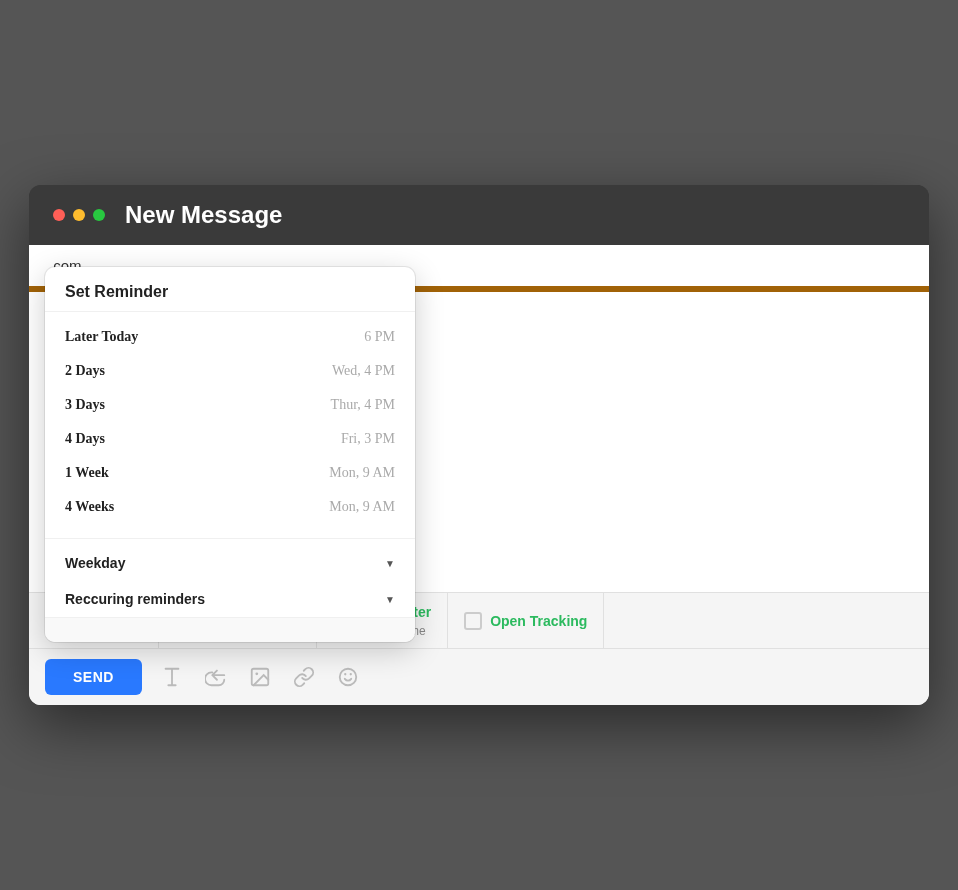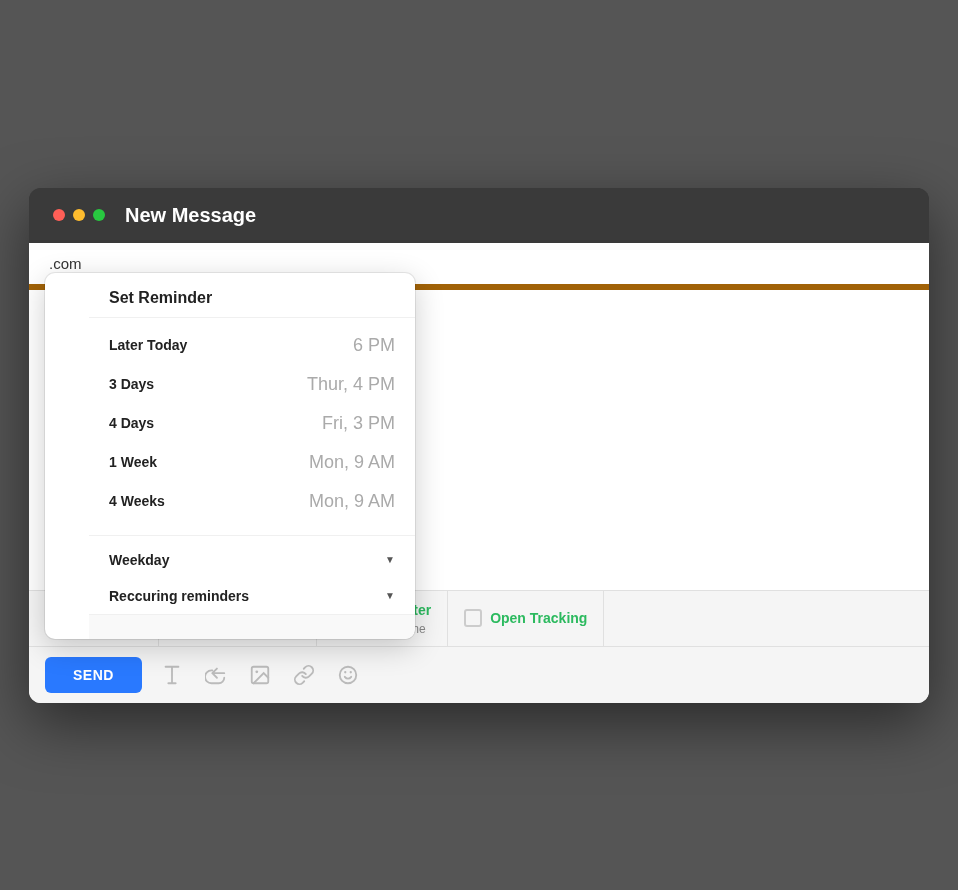--- a/index.html
+++ b/index.html
@@ -25,21 +25,21 @@
 
     .title-bar {
       background: #3a3a3a;
       padding: 16px 24px;
       display: flex;
       align-items: center;
     }
 
     .title-bar-title {
       color: #ffffff;
-      font-size: 20px;
+      font-size: 24px;
       font-weight: 600;
       margin-left: 8px;
     }
 
     .window-controls {
       display: flex;
       gap: 8px;
       margin-right: 12px;
     }
 
@@ -73,60 +73,60 @@
       min-height: 300px;
     }
 
     .email-body p {
       margin-bottom: 16px;
     }
 
     
     .reminder-popup {
       position: absolute;
-      top: 30px;
+      top: 22px;
       left: 16px;
       width: 370px;
       background: #ffffff;
       border-radius: 10px;
       box-shadow: 0 8px 30px rgba(0,0,0,0.2), 0 0 0 1px rgba(0,0,0,0.08);
       z-index: 100;
       overflow: hidden;
-      padding-left: 44px;
     }
 
     .popup-title {
       font-size: 16px;
       font-weight: 700;
       color: #222;
       padding: 16px 20px 10px 20px;
       border-bottom: 1px solid #f0f0f0;
     }
 
     .reminder-list {
       padding: 8px 0;
+      font-family: Liberation Serif, serif;
     }
 
     .reminder-item {
       display: flex;
       justify-content: space-between;
       align-items: center;
       padding: 9px 20px;
       cursor: pointer;
       transition: background 0.1s;
     }
 
     .reminder-label {
       font-size: 14px;
       font-weight: 600;
       color: #222;
     }
 
     .reminder-time {
-      font-size: 18px;
+      font-size: 14px;
       color: #aaa;
       font-weight: 400;
     }
 
     .divider {
       height: 1px;
       background: #f0f0f0;
       margin: 6px 0;
     }
 
@@ -279,20 +279,24 @@
   <div class="content-area">
 
     <div class="reminder-popup">
       <div class="popup-title">Set Reminder</div>
 
       <div class="reminder-list">
 
       <div class="reminder-item">
       <span class="reminder-label">Later Today</span>
       <span class="reminder-time">6 PM</span>
+    </div>
+          <div class="reminder-item">
+      <span class="reminder-label">2 Days</span>
+      <span class="reminder-time">Wed, 4 PM</span>
     </div>
           <div class="reminder-item">
       <span class="reminder-label">3 Days</span>
       <span class="reminder-time">Thur, 4 PM</span>
     </div>
           <div class="reminder-item">
       <span class="reminder-label">4 Days</span>
       <span class="reminder-time">Fri, 3 PM</span>
     </div>
           <div class="reminder-item">

